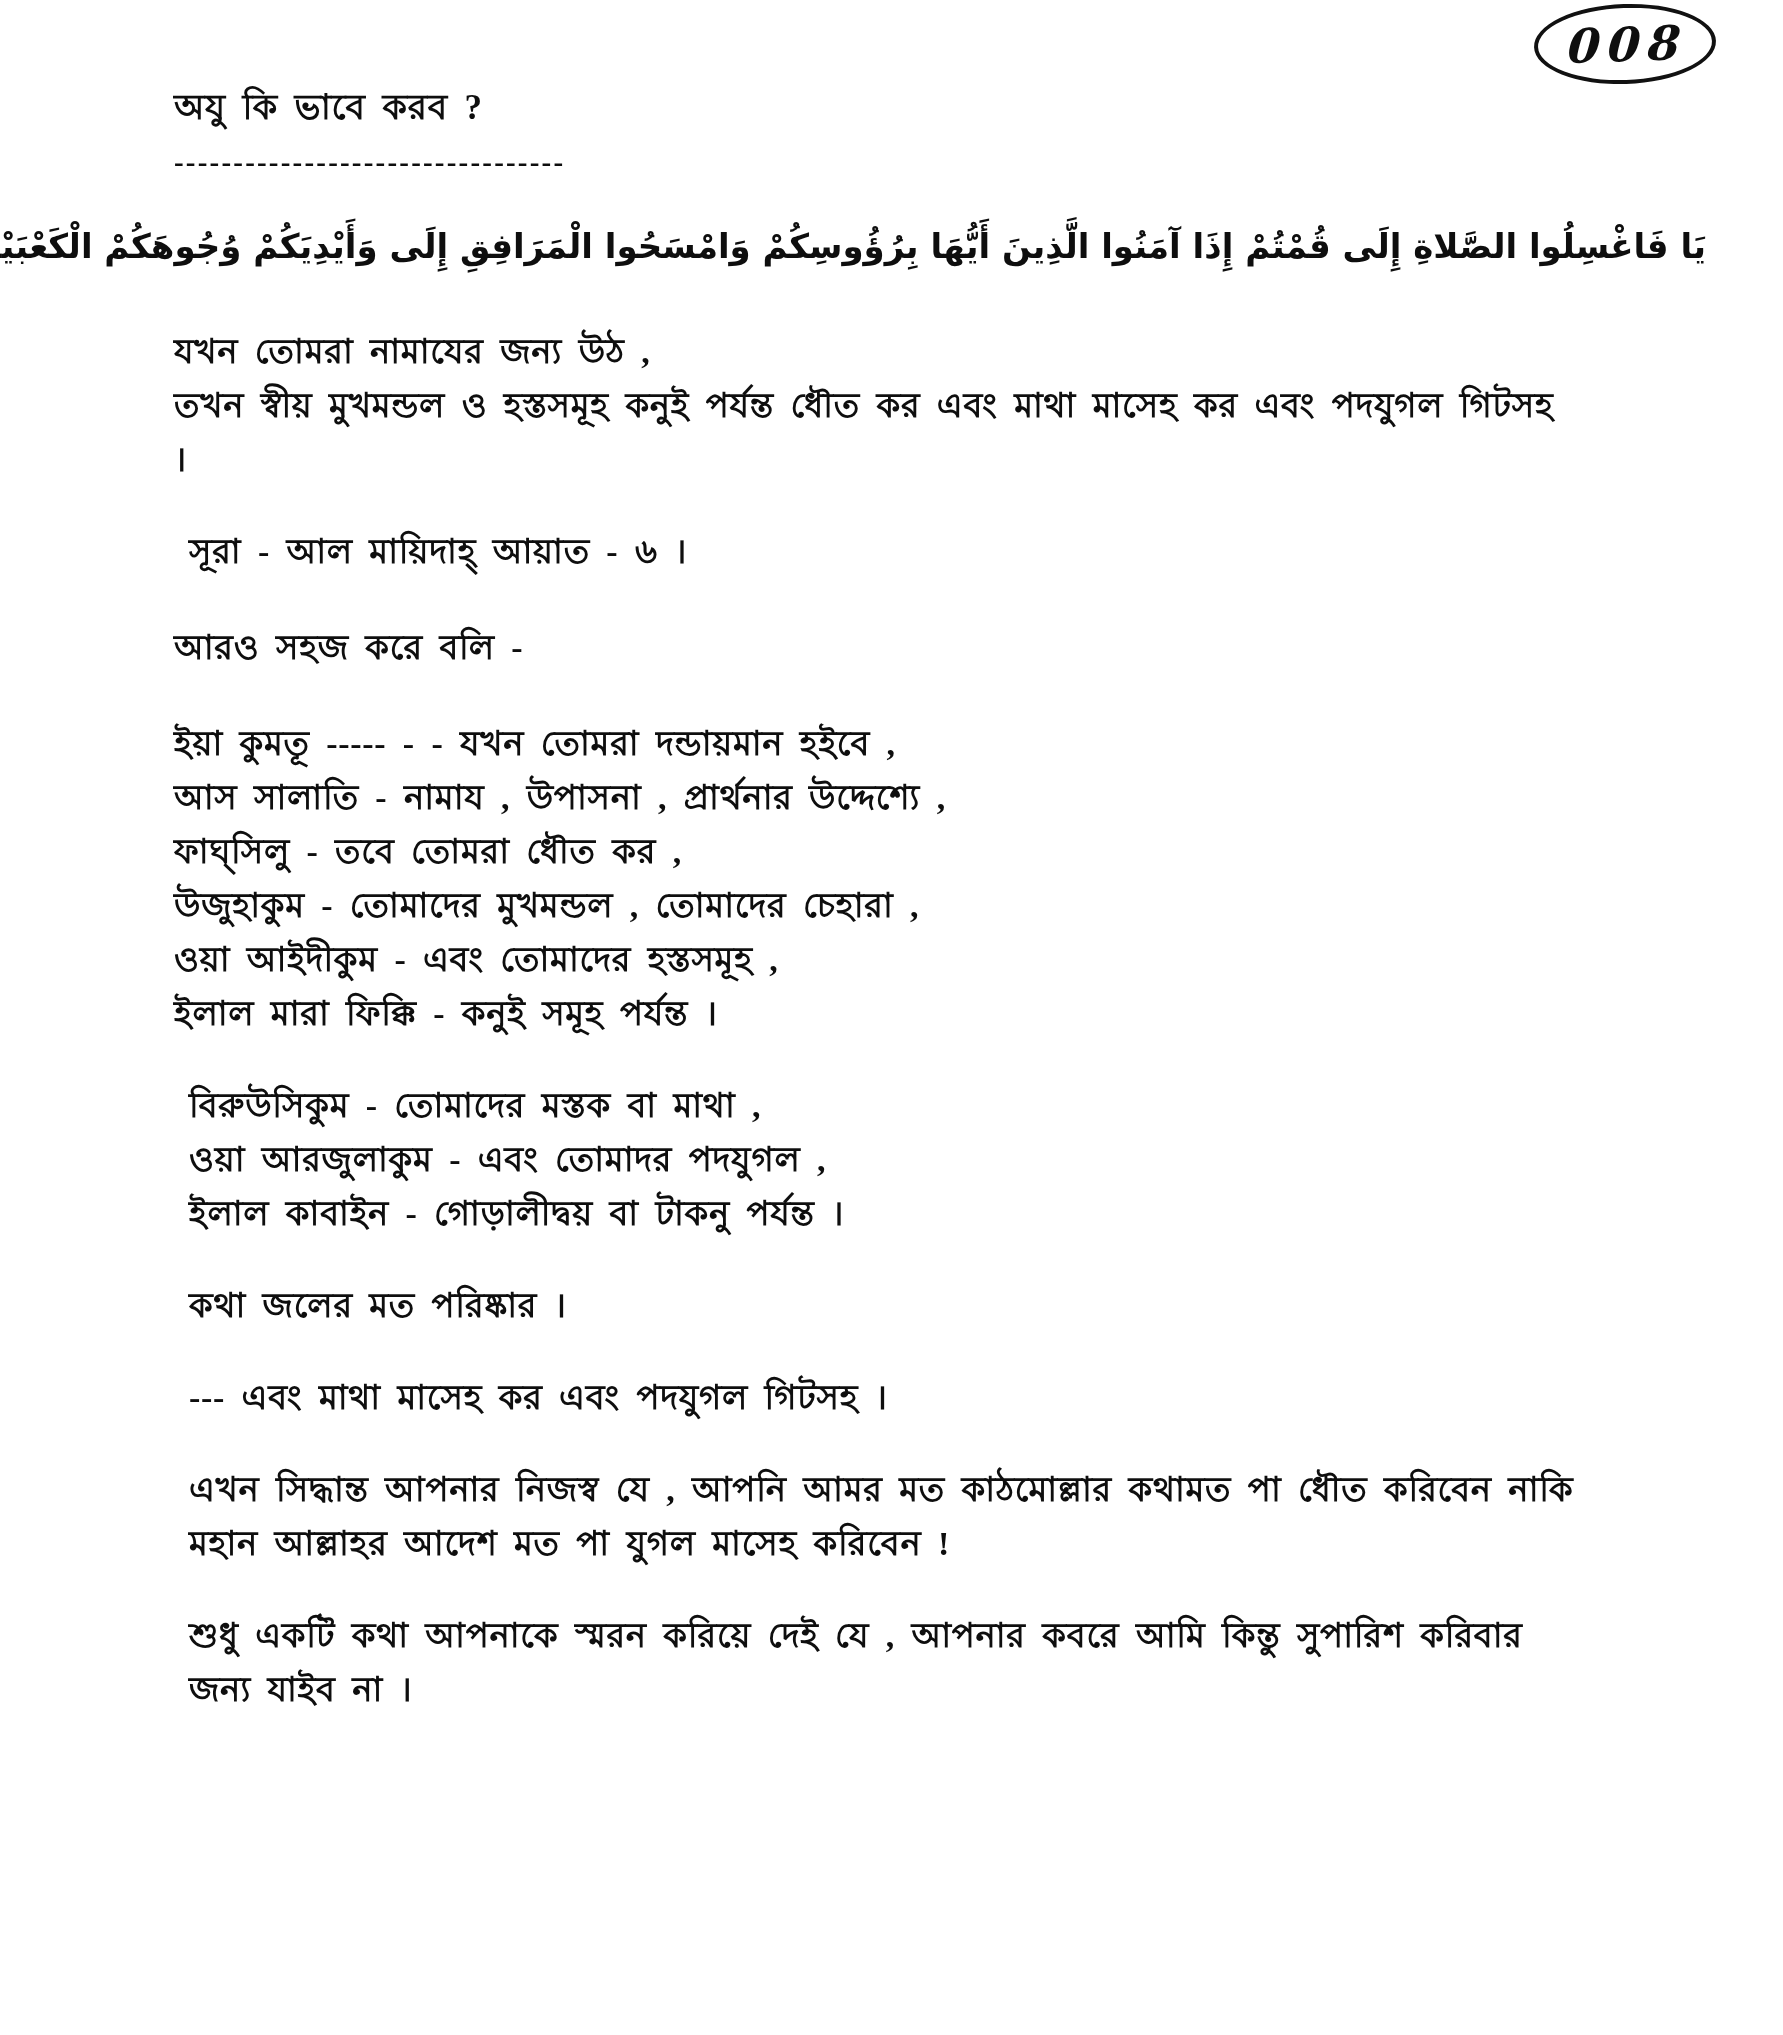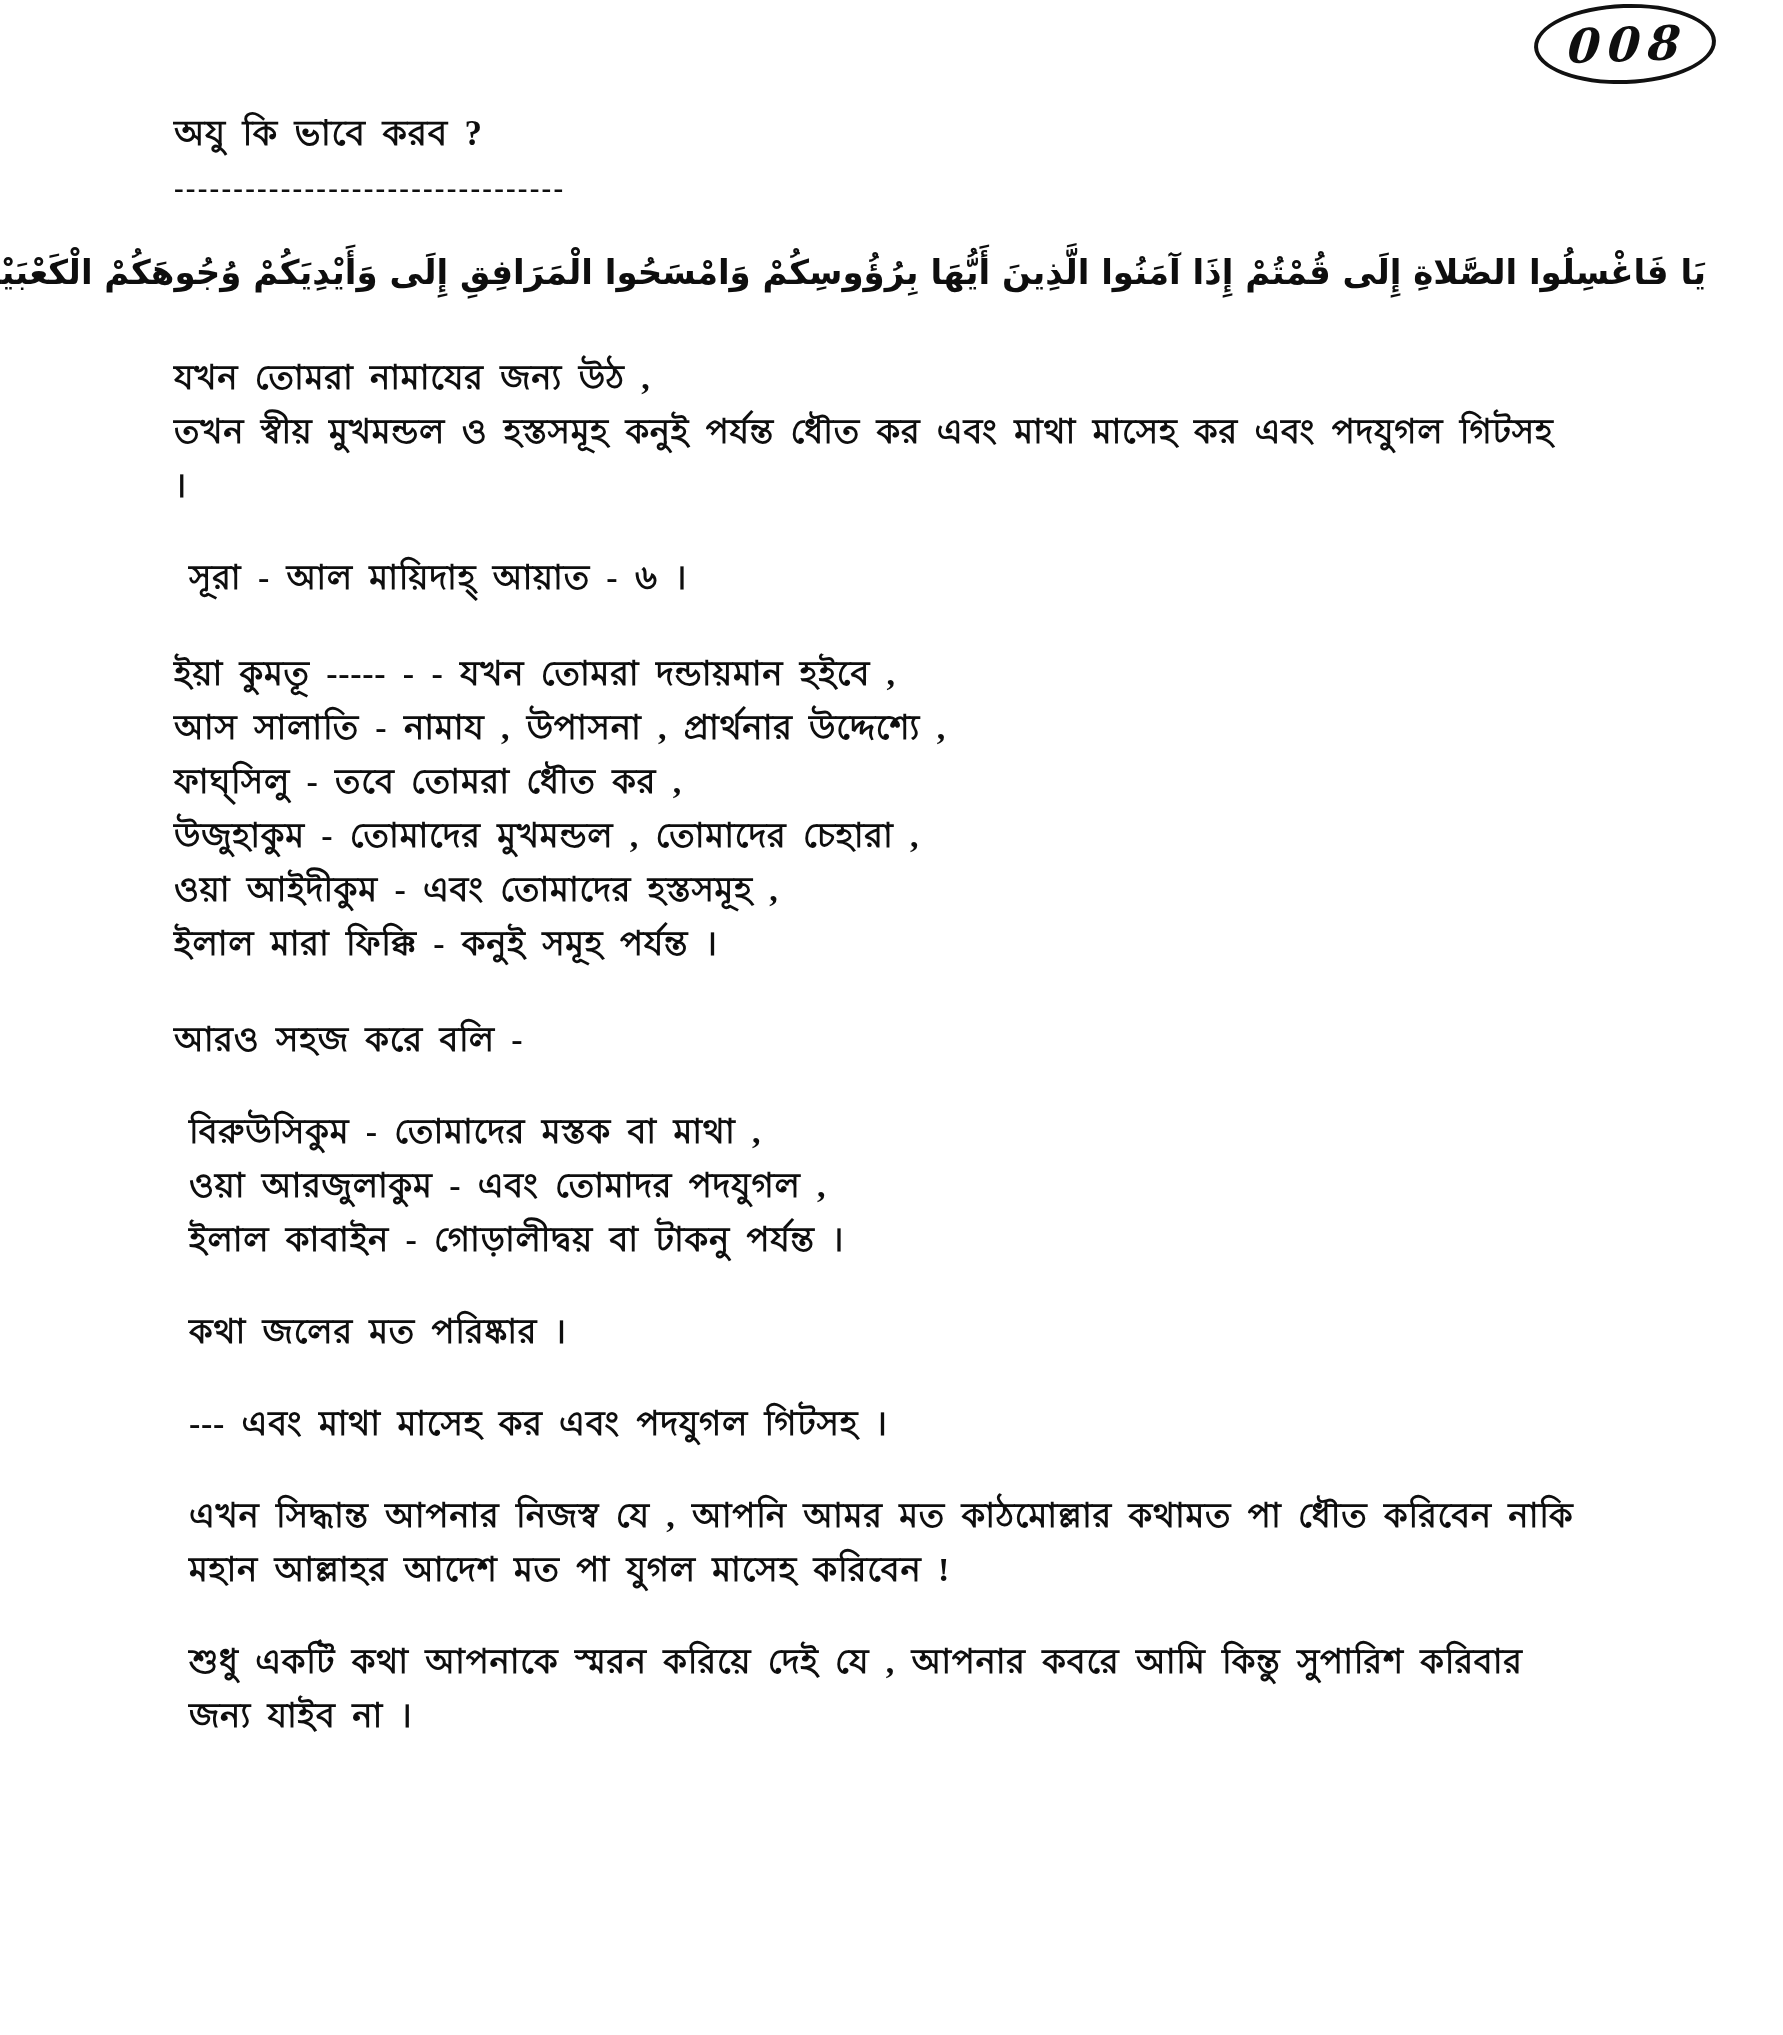--- a/index.html
+++ b/index.html
@@ -12,21 +12,21 @@
     color: #0e0e0e;
     font-family: "Liberation Serif", "DejaVu Serif", serif;
     font-weight: 700;
     overflow: hidden;
   }
   .content {
     position: absolute;
     left: 174px;
     top: 0;
     width: 1532px;
-    padding-top: 106px;
+    padding-top: 80px;
   }
   .line {
     font-size: 34px;
     line-height: 54px;
     word-spacing: 7.3px;
     white-space: nowrap;
     letter-spacing: 0.7px;
   }
   .title { font-size: 35px; line-height: 56px; }
   .underline-dashes {
@@ -91,30 +91,30 @@
       <div class="line">যখন তোমরা নামাযের জন্য উঠ ,</div>
       <div class="line">তখন স্বীয় মুখমন্ডল ও হস্তসমূহ কনুই পর্যন্ত ধৌত কর এবং মাথা মাসেহ কর এবং পদযুগল গিটসহ</div>
       <div class="line">।</div>
     </div>
 
     <div class="block">
       <div class="line">সূরা - আল মায়িদাহ্ আয়াত - ৬ ।</div>
     </div>
 
     <div class="block-lg">
+      <div class="line">আরও সহজ করে বলি -</div>
+    </div>
+
+    <div class="block-lg">
       <div class="line">ইয়া কুমতূ ----- - - যখন তোমরা দন্ডায়মান হইবে ,</div>
       <div class="line">আস সালাতি - নামায , উপাসনা , প্রার্থনার উদ্দেশ্যে ,</div>
       <div class="line">ফাঘ্‌সিলু - তবে তোমরা ধৌত কর ,</div>
       <div class="line">উজুহাকুম - তোমাদের মুখমন্ডল , তোমাদের চেহারা ,</div>
       <div class="line">ওয়া আইদীকুম - এবং তোমাদের হস্তসমূহ ,</div>
       <div class="line">ইলাল মারা ফিক্কি - কনুই সমূহ পর্যন্ত ।</div>
-    </div>
-
-    <div class="block-lg">
-      <div class="line">আরও সহজ করে বলি -</div>
     </div>
 
     <div class="block">
       <div class="line">বিরুউসিকুম - তোমাদের মস্তক বা মাথা ,</div>
       <div class="line">ওয়া আরজুলাকুম - এবং তোমাদর পদযুগল ,</div>
       <div class="line">ইলাল কাবাইন - গোড়ালীদ্বয় বা টাকনু পর্যন্ত ।</div>
     </div>
 
     <div class="block">
       <div class="line">কথা জলের মত পরিষ্কার ।</div>

